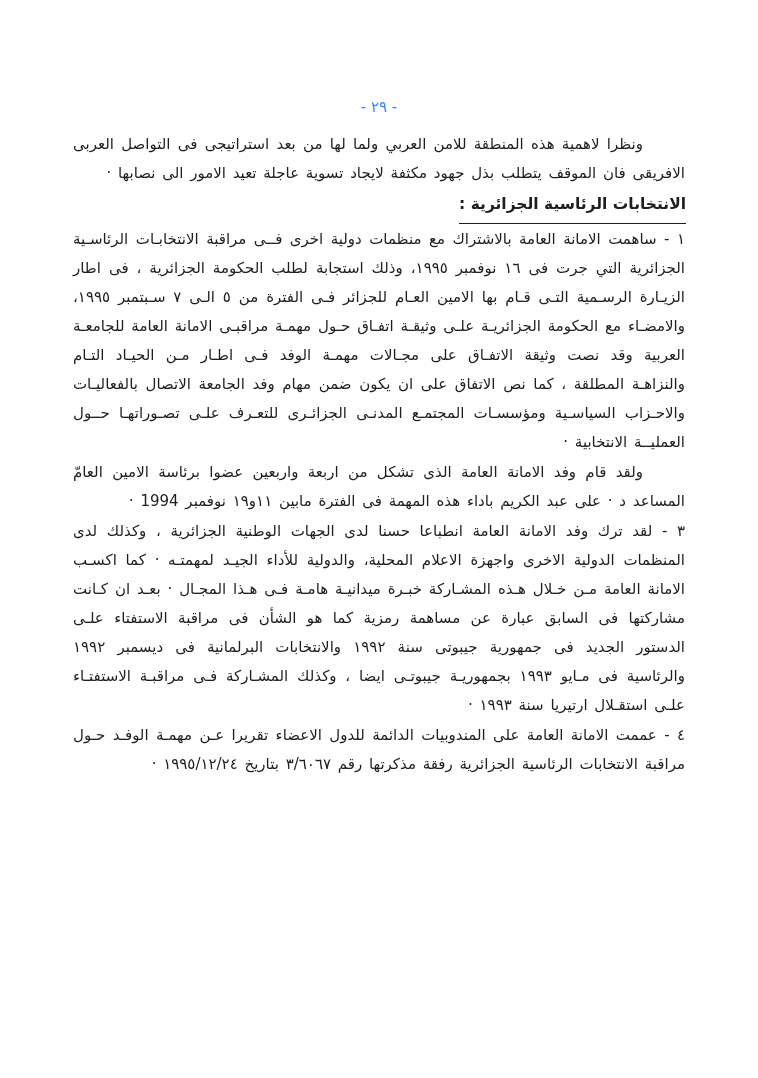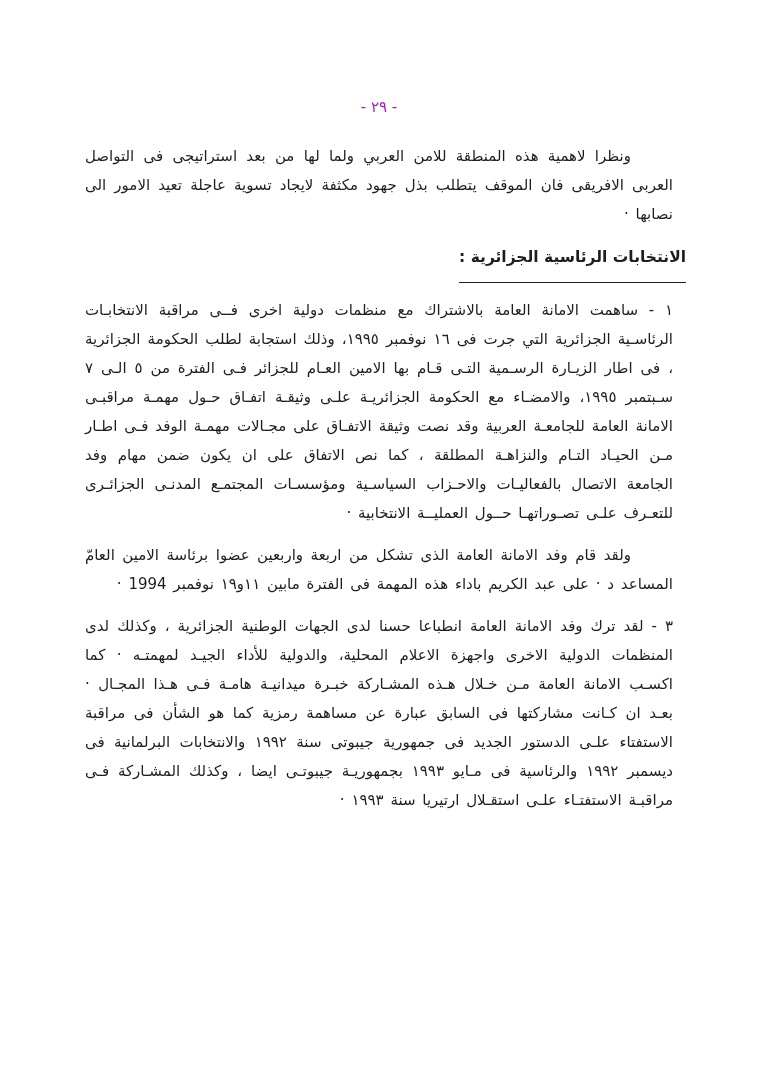--- a/index.html
+++ b/index.html
@@ -22,44 +22,44 @@
   .content {
     position: absolute;
     top: 98px;
     right: 72px;
     left: 72px;
   }
   .page-number {
     text-align: center;
     font-size: 15px;
     letter-spacing: 4px;
-    margin-bottom: 26px;
-    color: #a21caf;
+    margin-bottom: 14px;
+    color: #3b82f6;
   }
   p.para {
     font-size: 15px;
     line-height: 29px;
     text-align: justify;
     text-justify: inter-word;
-    margin: 13px;
+    margin: 1px;
     word-spacing: 2px;
   }
   p.para.indent {
     text-indent: 42px;
   }
   .section-heading-line {
     margin: 0;
     line-height: 29px;
   }
   .section-heading {
     display: inline-block;
     font-size: 15.5px;
     font-weight: bold;
     border-bottom: 1.6px solid #1e1e1e;
-    padding-bottom: 10px;
+    padding-bottom: 4px;
   }
 </style>
 </head>
 <body>
 
 <div class="page">
   <div class="content">
 
     <div class="page-number">- ٢٩ -</div>
 
@@ -69,15 +69,16 @@
       <span class="section-heading">الانتخابات الرئاسية الجزائرية :</span>
     </p>
 
     <p class="para">١ -  ساهمت الامانة العامة بالاشتراك مع منظمات دولية اخرى فــى مراقبة الانتخابـات الرئاسـية الجزائرية التي جرت فى ١٦ نوفمبر ١٩٩٥،  وذلك استجابة لطلب الحكومة الجزائرية ، فى اطار الزيـارة الرسـمية التـى قـام بها الامين العـام للجزائر فـى الفترة من  ٥ الـى ٧ سـبتمبر  ١٩٩٥، والامضـاء مع الحكومة الجزائريـة  علـى وثيقـة اتفـاق حـول مهمـة مراقبـى الامانة العامة للجامعـة العربية وقد نصت وثيقة الاتفـاق على مجـالات مهمـة الوفد فـى اطـار مـن الحيـاد التـام والنزاهـة المطلقة ،  كما نص الاتفاق على ان يكون ضمن مهام وفد الجامعة الاتصال بالفعاليـات والاحـزاب السياسـية ومؤسسـات المجتمـع المدنـى الجزائـرى للتعـرف علـى تصـوراتهـا حــول العمليــة الانتخابية ·</p>
 
     <p class="para indent">ولقد قام وفد الامانة العامة الذى تشكل من اربعة واربعين عضوا برئاسة الامين العامّ المساعد د ·  على عبد الكريم باداء هذه المهمة فى الفترة مابين  ١١و١٩  نوفمبر  1994  ·</p>
 
 
     <p class="para">٣ -  لقد ترك وفد الامانة العامة انطباعا  حسنا لدى الجهات الوطنية الجزائرية ،  وكذلك لدى المنظمات الدولية الاخرى واجهزة الاعلام المحلية، والدولية للأداء الجيـد لمهمتـه ·   كما اكسـب الامانة العامة مـن خـلال هـذه المشـاركة خبـرة ميدانيـة هامـة فـى هـذا المجـال  ·  بعـد ان كـانت مشاركتها فى السابق عبارة عن مساهمة رمزية كما هو الشأن فى مراقبة  الاستفتاء علـى الدستور الجديد فى جمهورية جيبوتى سنة ١٩٩٢  والانتخابات البرلمانية فى ديسمبر  ١٩٩٢  والرئاسية فى مـايو  ١٩٩٣ بجمهوريـة جيبوتـى ايضا  ،  وكذلك المشـاركة فـى مراقبـة الاستفتـاء علـى استقـلال ارتيريا سنة ١٩٩٣  ·</p>
 
+    <p class="para">٤ -  عممت الامانة العامة على المندوبيات الدائمة للدول الاعضاء تقريرا  عـن مهمـة الوفـد  حـول مراقبة الانتخابات الرئاسية الجزائرية رفقة مذكرتها رقم  ٣/٦٠٦٧  بتاريخ  ١٩٩٥/١٢/٢٤   ·</p>
 
   </div>
 </div>
 
 </body></html>

